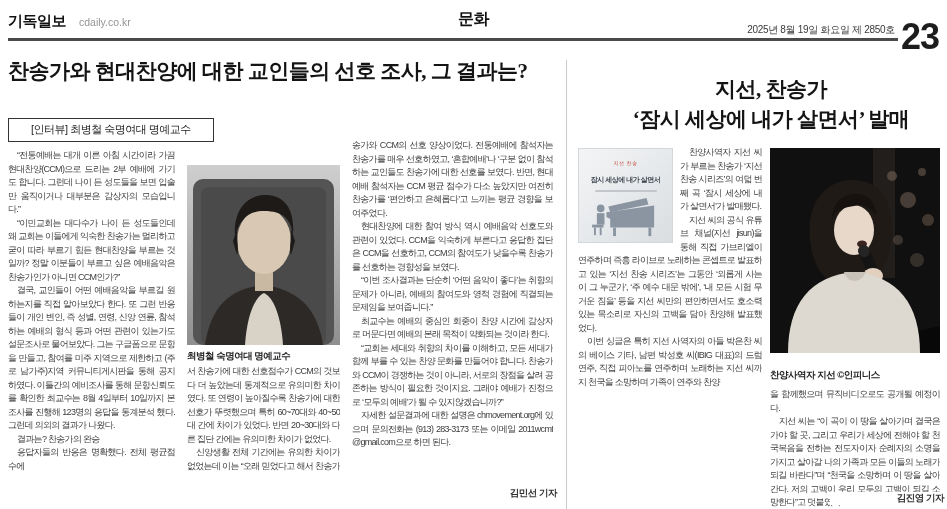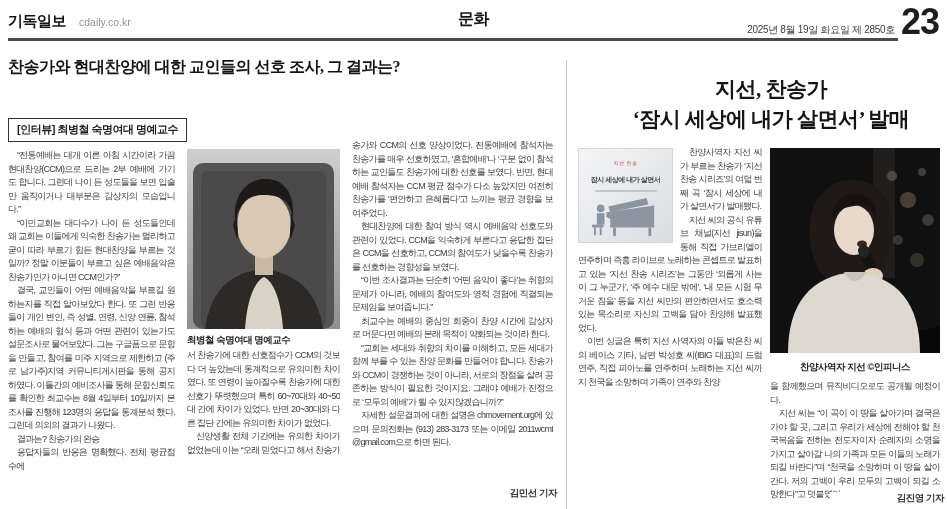--- a/index.html
+++ b/index.html
@@ -6,40 +6,40 @@
   #page{position:relative;width:947px;height:509px;background:#fff;overflow:hidden;
         font-family:"Liberation Sans",sans-serif;-webkit-font-smoothing:antialiased;}
 
   
   .masthead-wrap{position:absolute;left:8px;top:12px;white-space:nowrap;}
   .masthead{font-size:15px;font-weight:800;color:#111;letter-spacing:-0.5px;}
   .site{font-size:10.5px;color:#949494;margin-left:13px;}
   .section{position:absolute;left:0;right:0;top:9px;text-align:center;
            font-size:16px;font-weight:800;color:#111;letter-spacing:-0.5px;}
   .dateline{position:absolute;right:52px;top:23px;font-size:10px;color:#3a3a3a;letter-spacing:-0.3px;}
-  .pageno{position:absolute;right:8px;top:1px;font-size:36px;font-weight:600;color:#1d1d1d;letter-spacing:-1px;margin-left:25px;}
+  .pageno{position:absolute;right:8px;top:16px;font-size:36px;font-weight:600;color:#1d1d1d;letter-spacing:-1px;margin-left:25px;}
   .rule{position:absolute;left:8px;top:38px;width:890px;height:3px;background:#4a4a4a;}
 
   
   .col{font-size:9px;line-height:13.5px;color:#3c3c3c;letter-spacing:-0.7px;
        text-align:justify;word-break:break-all;}
   .col p{margin:0;text-indent:9px;}
   .col p.cont{text-indent:0;}
   .caption{font-size:9.5px;font-weight:700;color:#222;letter-spacing:-0.5px;}
   .byline{position:absolute;font-size:9.5px;font-weight:700;color:#333;
           letter-spacing:-0.5px;text-align:right;background:#fff;padding-left:4px;}
 
   
   .lheadline{position:absolute;left:8px;top:57px;width:552px;margin:0;
-             font-family:"Liberation Serif",serif;font-size:16px;font-weight:800;
+             font-family:"Liberation Serif",serif;font-size:21px;font-weight:800;
              color:#141414;letter-spacing:-0.5px;white-space:nowrap;}
   .kicker{position:absolute;left:8px;top:118px;border:1.5px solid #333;
-          padding:3px 8px 4px;font-size:11px;font-weight:700;color:#1e1e1e;letter-spacing:-0.5px;}
+          padding:3px 22px 4px;font-size:11px;font-weight:400;color:#1e1e1e;letter-spacing:-0.5px;}
   .col1{position:absolute;left:8px;top:149px;width:167px;height:356px;overflow:hidden;}
-  .col2wrap{position:absolute;left:187px;top:149px;width:153px;height:310px;overflow:hidden;}
+  .col2wrap{position:absolute;left:187px;top:165px;width:153px;height:310px;overflow:hidden;}
   .pphoto{width:153px;height:180px;}
   .pphoto svg{display:block;width:100%;height:100%;}
   .col2wrap .caption{margin-top:5px;}
   .col2wrap .col{margin-top:2px;}
   .col3{position:absolute;left:352px;top:139px;width:201px;height:345px;overflow:hidden;}
   .byline-left{left:433px;top:487px;width:120px;}
 
   .vdivider{position:absolute;left:566px;top:60px;width:1px;height:449px;background:#c9c9c9;}
 
   
@@ -50,21 +50,21 @@
   .album{float:left;width:95px;height:95px;margin:2px 7px 3px 0;position:relative;
          background:linear-gradient(135deg,#f4f5f6 0%,#e4e7ea 60%,#d9dde0 100%);
          box-shadow:0 0 0 1px #d4d7da inset;text-align:center;}
   .album-label{font-size:5px;color:#c0392b;margin-top:9px;letter-spacing:0.5px;}
   .album-title{font-size:7px;font-weight:700;color:#3f4650;letter-spacing:-0.5px;margin-top:2px;}
   .album-sub{width:62px;height:2px;background:#c3c7cb;margin:4px auto 0;border-radius:1px;}
   .album svg{position:absolute;left:8px;bottom:5px;}
   .rcol2{position:absolute;left:770px;top:148px;width:170px;height:361px;overflow:hidden;}
   .sphoto{width:170px;height:205px;}
   .sphoto svg{display:block;width:100%;height:100%;}
-  .rcol2 .caption{margin-top:8px;text-align:center;}
+  .rcol2 .caption{margin-top:16px;}
   .rcol2 .col{margin-top:6px;}
   .byline-right{left:830px;top:492px;width:110px;}
 </style>
 </head>
 <body>
 
 <div id="page">
 
   <div class="masthead-wrap">
     <span class="masthead">기독일보</span><span class="site">cdaily.co.kr</span>

